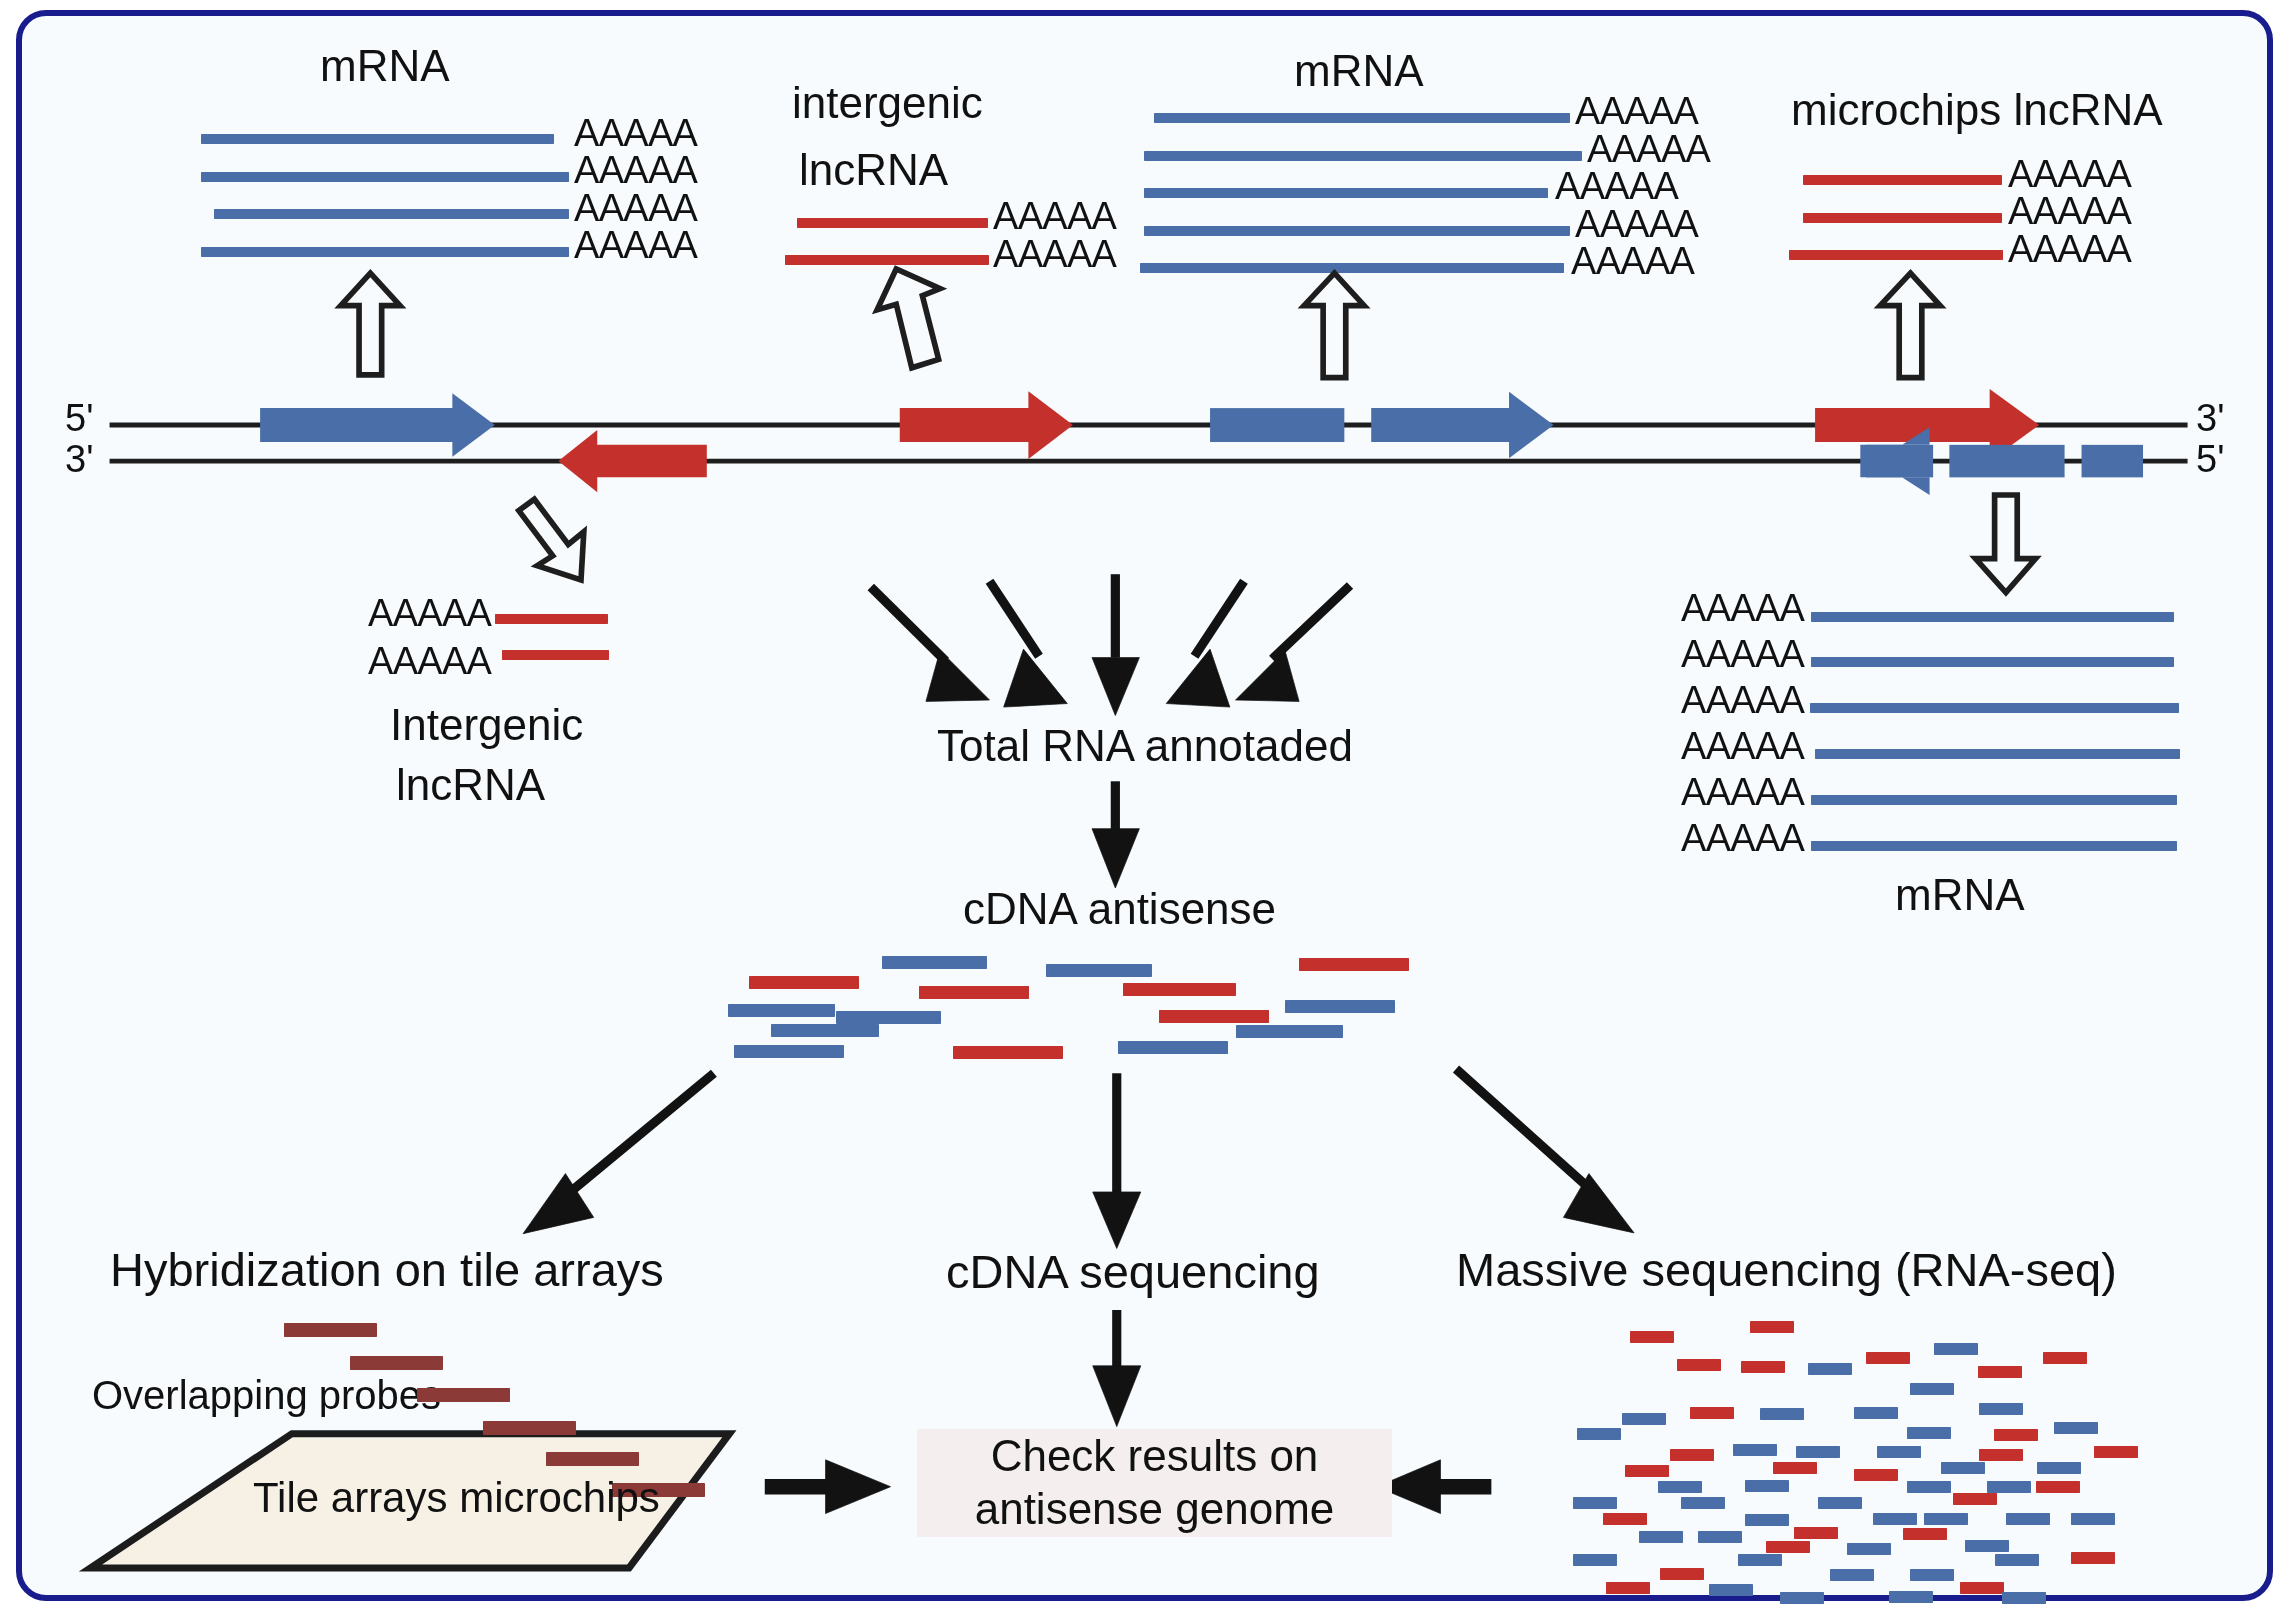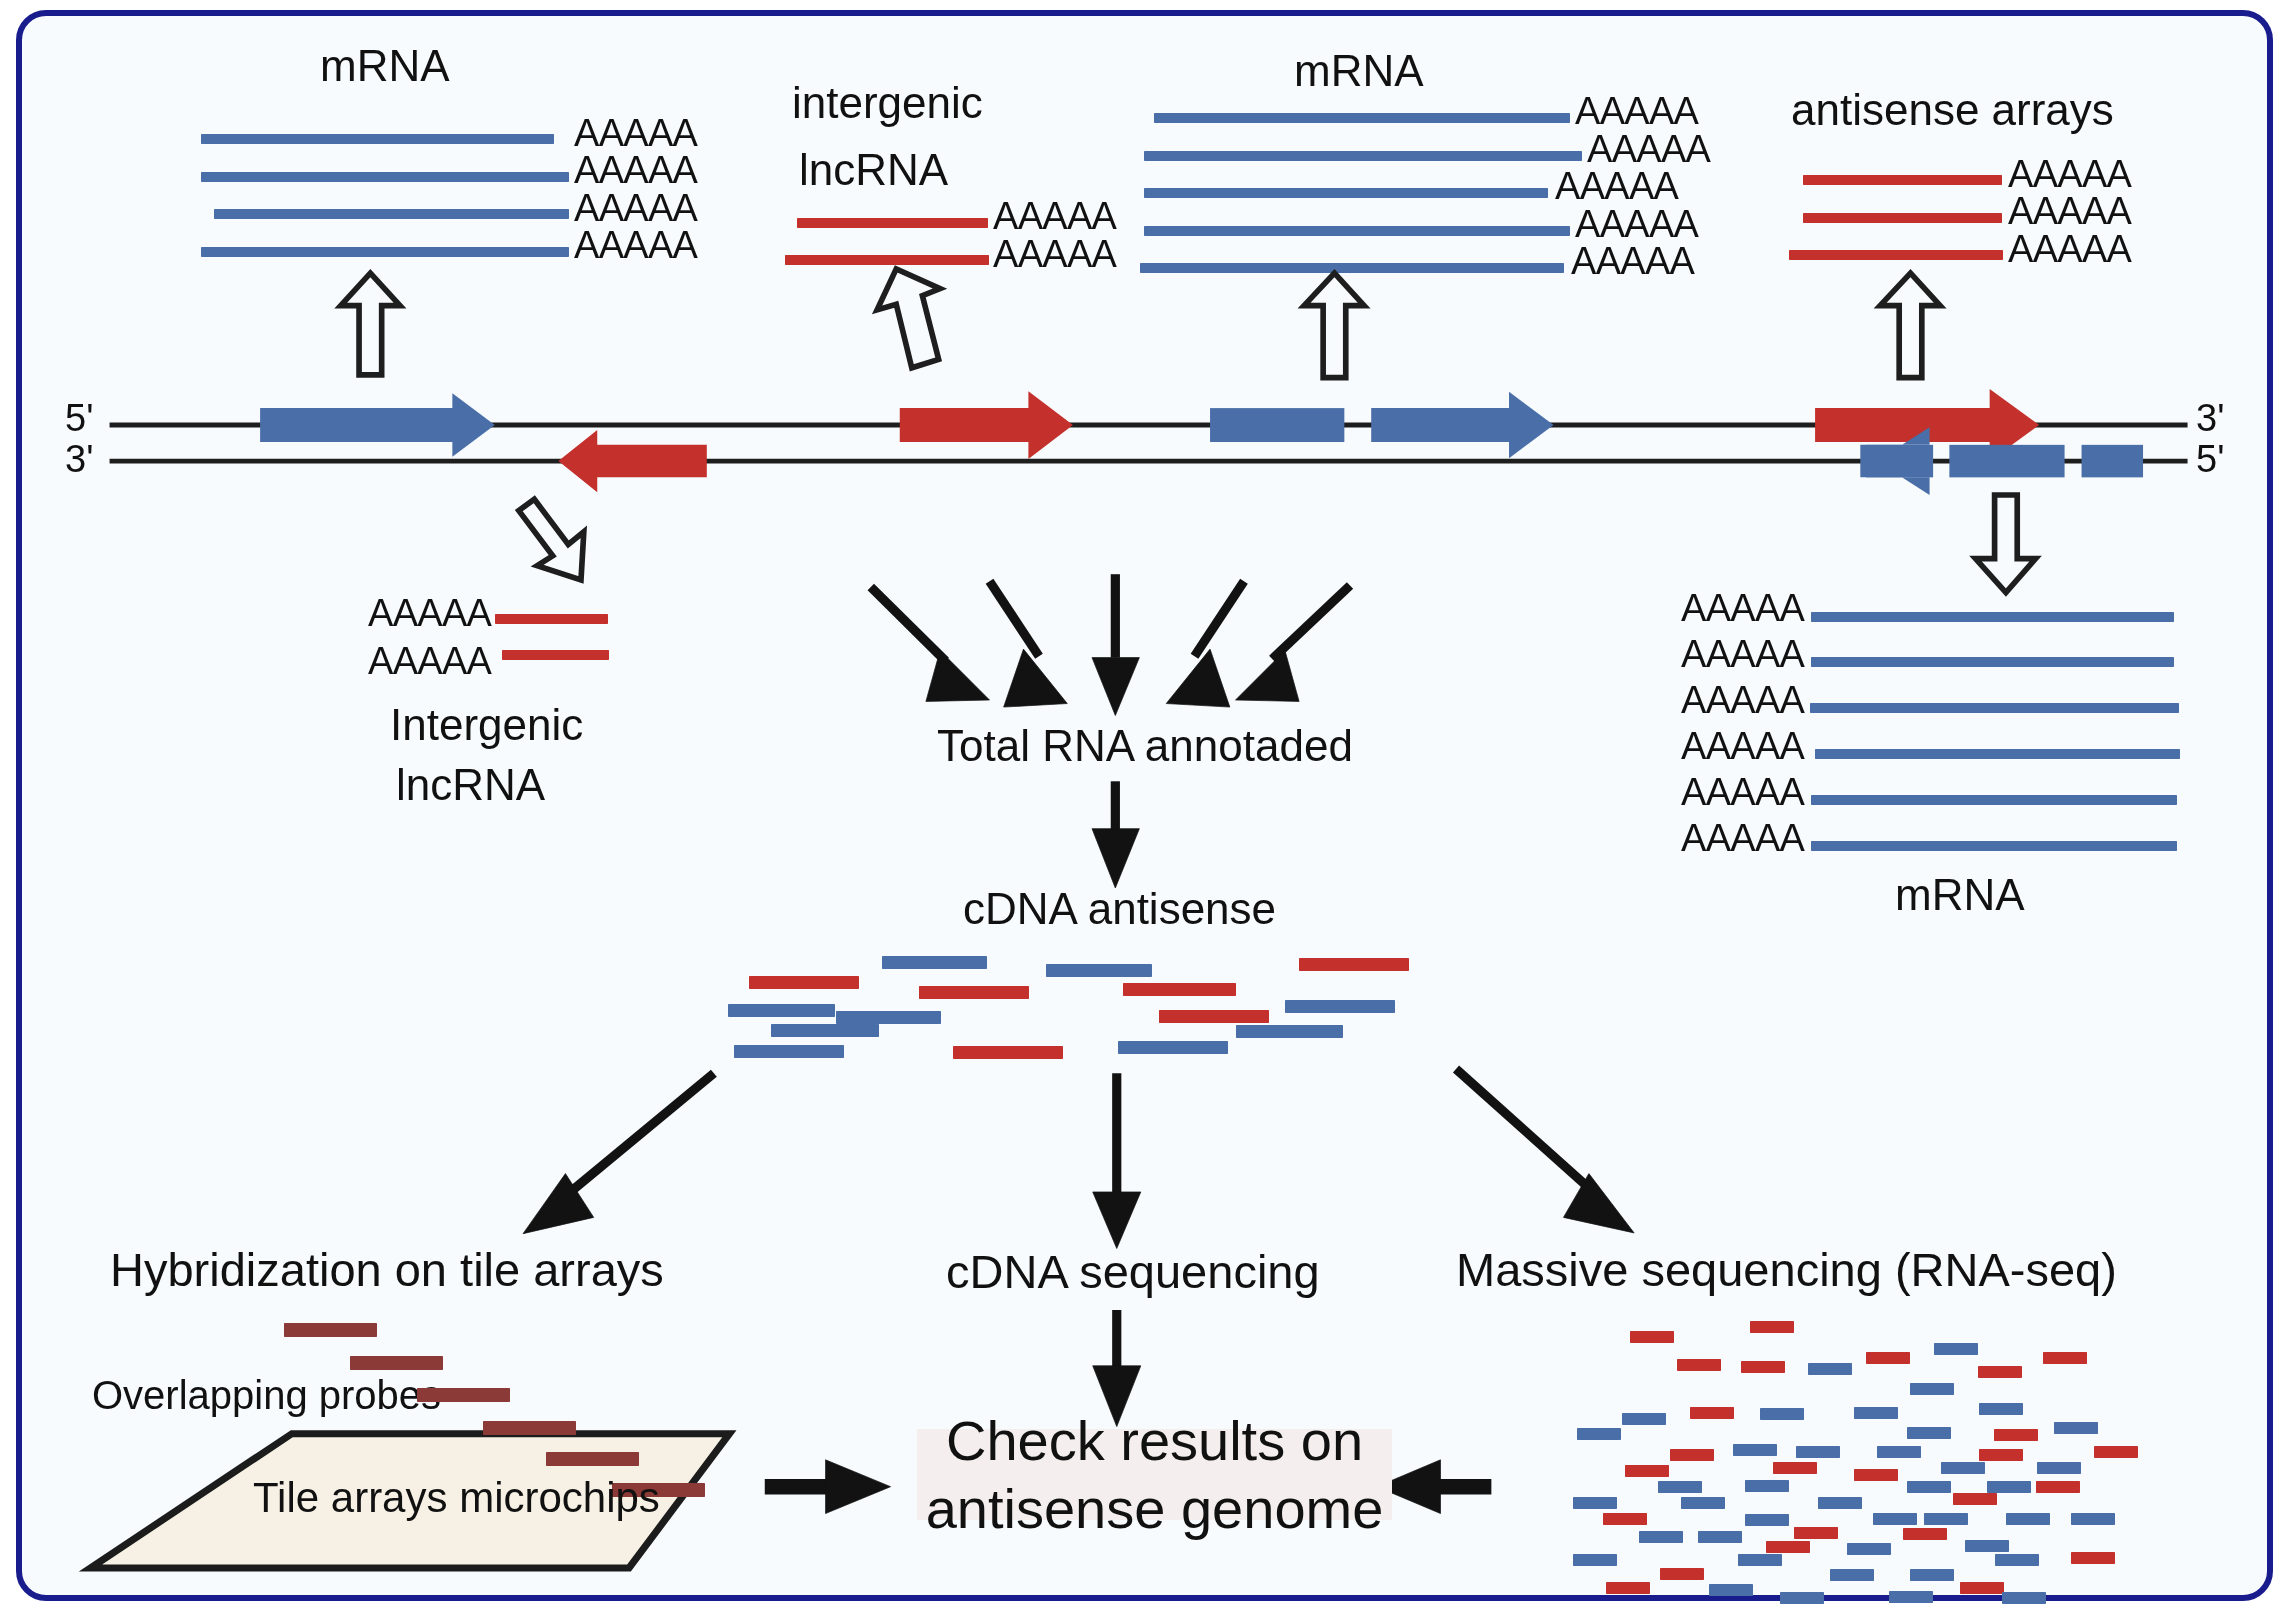--- a/index.html
+++ b/index.html
@@ -84,21 +84,21 @@
     <div class="bar blue" style="left:1144px;top:188px;width:404px;height:10px;"></div>
     <div class="bar blue" style="left:1144px;top:226px;width:426px;height:10px;"></div>
     <div class="bar blue" style="left:1140px;top:263px;width:424px;height:10px;"></div>
     <div class="poly" style="left:1575px;top:90px;font-size:38px;">AAAAA</div>
     <div class="poly" style="left:1587px;top:128px;font-size:38px;">AAAAA</div>
     <div class="poly" style="left:1555px;top:165px;font-size:38px;">AAAAA</div>
     <div class="poly" style="left:1575px;top:203px;font-size:38px;">AAAAA</div>
     <div class="poly" style="left:1571px;top:240px;font-size:38px;">AAAAA</div>
   </div>
 
-  <div class="lbl" style="left:1791px;top:85px;font-size:44px;">antisense arrays</div>
+  <div class="lbl" style="left:1791px;top:85px;font-size:44px;">microchips lncRNA</div>
   <div>
     <div class="bar red" style="left:1803px;top:175px;width:199px;height:10px;"></div>
     <div class="bar red" style="left:1803px;top:213px;width:199px;height:10px;"></div>
     <div class="bar red" style="left:1789px;top:250px;width:214px;height:10px;"></div>
     <div class="poly" style="left:2008px;top:153px;font-size:38px;">AAAAA</div>
     <div class="poly" style="left:2008px;top:190px;font-size:38px;">AAAAA</div>
     <div class="poly" style="left:2008px;top:228px;font-size:38px;">AAAAA</div>
   </div>
 
   <div class="lbl" style="left:65px;top:397px;font-size:38px;">5'</div>
@@ -241,21 +241,21 @@
     <div class="bar darkred" style="left:284px;top:1323px;width:93px;height:14px;"></div>
     <div class="bar darkred" style="left:350px;top:1356px;width:93px;height:14px;"></div>
     <div class="bar darkred" style="left:417px;top:1388px;width:93px;height:14px;"></div>
     <div class="bar darkred" style="left:483px;top:1421px;width:93px;height:14px;"></div>
     <div class="bar darkred" style="left:546px;top:1452px;width:93px;height:14px;"></div>
     <div class="bar darkred" style="left:612px;top:1483px;width:93px;height:14px;"></div>
   </div>
 
   <div class="lbl" style="left:253px;top:1474px;font-size:42px;">Tile arrays microchips</div>
 
-  <div class="resultbox" style="left:917px;top:1429px;width:475px;height:91px;font-size:56px;">
+  <div class="resultbox" style="left:917px;top:1429px;width:475px;height:108px;font-size:44px;">
     <div>Check results on</div>
     <div>antisense genome</div>
   </div>
 
   <div>
     <div class="bar red" style="left:1630px;top:1331px;width:44px;height:12px;"></div>
     <div class="bar red" style="left:1750px;top:1321px;width:44px;height:12px;"></div>
     <div class="bar blue" style="left:1934px;top:1343px;width:44px;height:12px;"></div>
     <div class="bar red" style="left:2043px;top:1352px;width:44px;height:12px;"></div>
     <div class="bar red" style="left:1866px;top:1352px;width:44px;height:12px;"></div>

